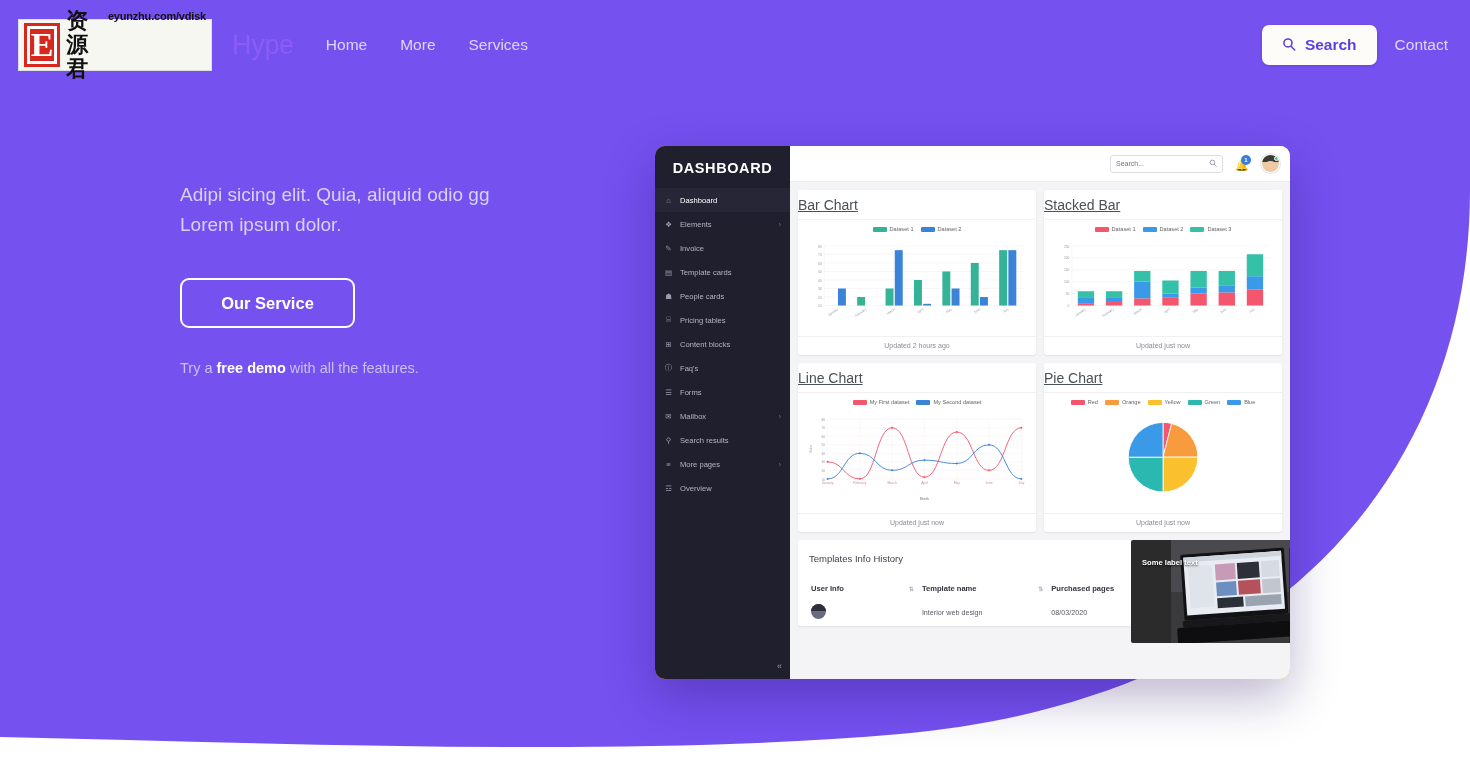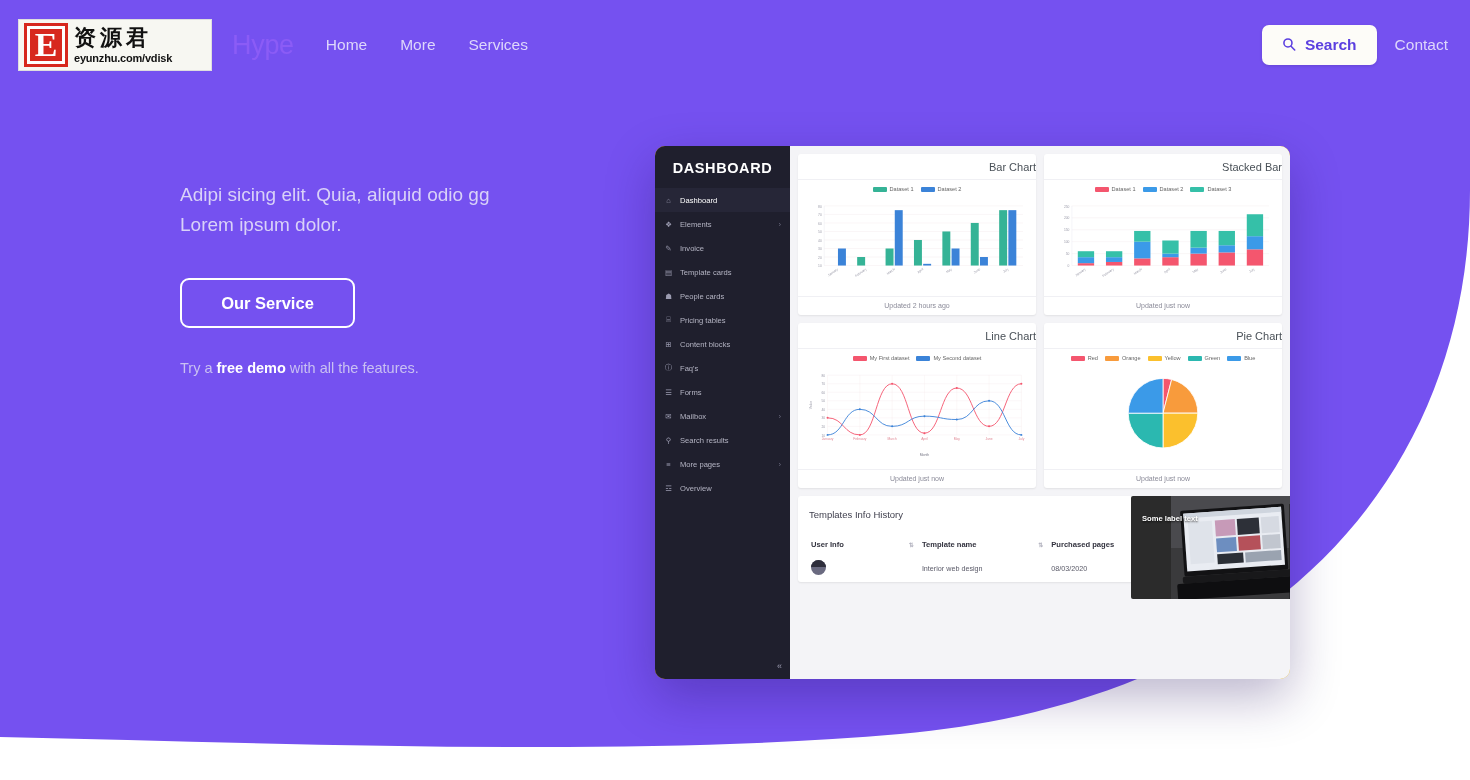--- a/index.html
+++ b/index.html
@@ -28,21 +28,21 @@
     width: 194px; height: 52px; background: #f7f7f2; border: 1px solid #dedede;
     display: flex; align-items: center; padding: 3px 5px; position: relative;
   }
   .logo-e {
     width: 44px; height: 44px; background: #d7281e; color: #fff;
     display: flex; align-items: center; justify-content: center;
     font-family: "Liberation Serif", serif; font-weight: bold; font-size: 34px;
     border: 3px solid #d7281e; box-shadow: inset 0 0 0 3px #fff;
     line-height: 1;
   }
-  .logo-txt { margin-left: 6px; display: flex; flex-direction: column; justify-content: center; }
+  .logo-txt { margin-left: 6px; display: flex; flex-direction: row; justify-content: center; }
   .logo-cn {
     font-family: "DejaVu Sans", sans-serif; font-size: 22px; color: #111;
     letter-spacing: 4px; font-weight: bold; line-height: 1.1;
   }
   .logo-url {
     font-family: "Liberation Sans", sans-serif; font-size: 11px; color: #111;
     font-weight: bold; letter-spacing: -0.2px; line-height: 1.1; margin-top: 1px;
   }
   .brand-name {
     color: #8b5cf6; font-size: 27px; font-weight: normal; margin-left: 20px; letter-spacing: -0.3px;
@@ -129,22 +129,23 @@
     background: #e8c9a8; border: 1.5px solid #fff; box-shadow: 0 0 0 1px #e4e4ec; cursor: pointer;
   }
   .avatar .hair { position: absolute; left: 0; top: 0; width: 100%; height: 42%; background: #3c3a35; border-radius: 50% 50% 0 0; }
   .avatar .face { position: absolute; left: 20%; top: 38%; width: 60%; height: 58%; background: #f0c9a4; border-radius: 50%; }
   .avatar-dot { position: absolute; right: 0; top: 1px; width: 5px; height: 5px; border-radius: 50%; background: #3ecf8e; border: 1px solid #fff; }
 
   .dash-body { flex: 1; padding: 8px; overflow: hidden; }
   .card-grid { display: grid; grid-template-columns: 1fr 1fr; gap: 8px; }
   .card { background: #ffffff; border-radius: 3px; box-shadow: 0 1px 2px rgba(0,0,0,.08); display: flex; flex-direction: column; }
   .card-head {
-    text-align: right; font-size: 11px; color: #495057; padding: 7px 0 6px;
+    text-align: left; font-size: 14px; color: #495057; padding: 7px 0 6px;
     border-bottom: 1px solid #f0f0f4;
+    text-decoration: underline;
   }
   .card-body { padding: 6px 8px 2px; flex: 1; }
   .card-foot {
     text-align: center; font-size: 7px; color: #8b8b99; padding: 5px 0 6px;
     border-top: 1px solid #f0f0f4;
   }
   .legend { display: flex; flex-wrap: wrap; justify-content: center; gap: 7px; margin-bottom: 2px; }
   .legend-item { display: flex; align-items: center; gap: 3px; font-size: 5.6px; color: #666; }
   .legend-swatch { width: 14px; height: 5px; border-radius: 1px; }
   .chart-svg { display: block; width: 100%; }
@@ -303,20 +304,40 @@
           <div class="side-item">
             <span class="side-ico">☲</span>
             <span>Overview</span>
           </div>
         </div>
       <div class="side-collapse">«</div>
     </div>
 
     <div class="dash-main">
 
+      <div class="dash-top">
+        <div class="dash-search">
+          <input placeholder="Search..." style="">
+          <span class="mag">
+            <svg width="8" height="8" viewBox="0 0 16 16" fill="none" stroke="#9a9aa8" stroke-width="2">
+              <circle cx="6.8" cy="6.8" r="4.6"></circle>
+                <line x1="10.3" y1="10.6" x2="14.5" y2="14.8" stroke-linecap="round"></line>
+            </svg>
+          </span>
+        </div>
+        <div class="bell-wrap">
+          <span class="bell">🔔</span>
+          <span class="bell-badge">1</span>
+        </div>
+        <div class="avatar">
+          <div class="hair"></div>
+          <div class="face"></div>
+          <div class="avatar-dot"></div>
+        </div>
+      </div>
 
       <div class="dash-body">
         <div class="card-grid">
 
           <div class="card">
             <div class="card-head">Bar Chart</div>
             <div class="card-body">
               <div class="legend" id="legend-bar">
                   <div class="legend-item">
                     <span class="legend-swatch" style="background: rgb(53, 179, 150);"></span>

